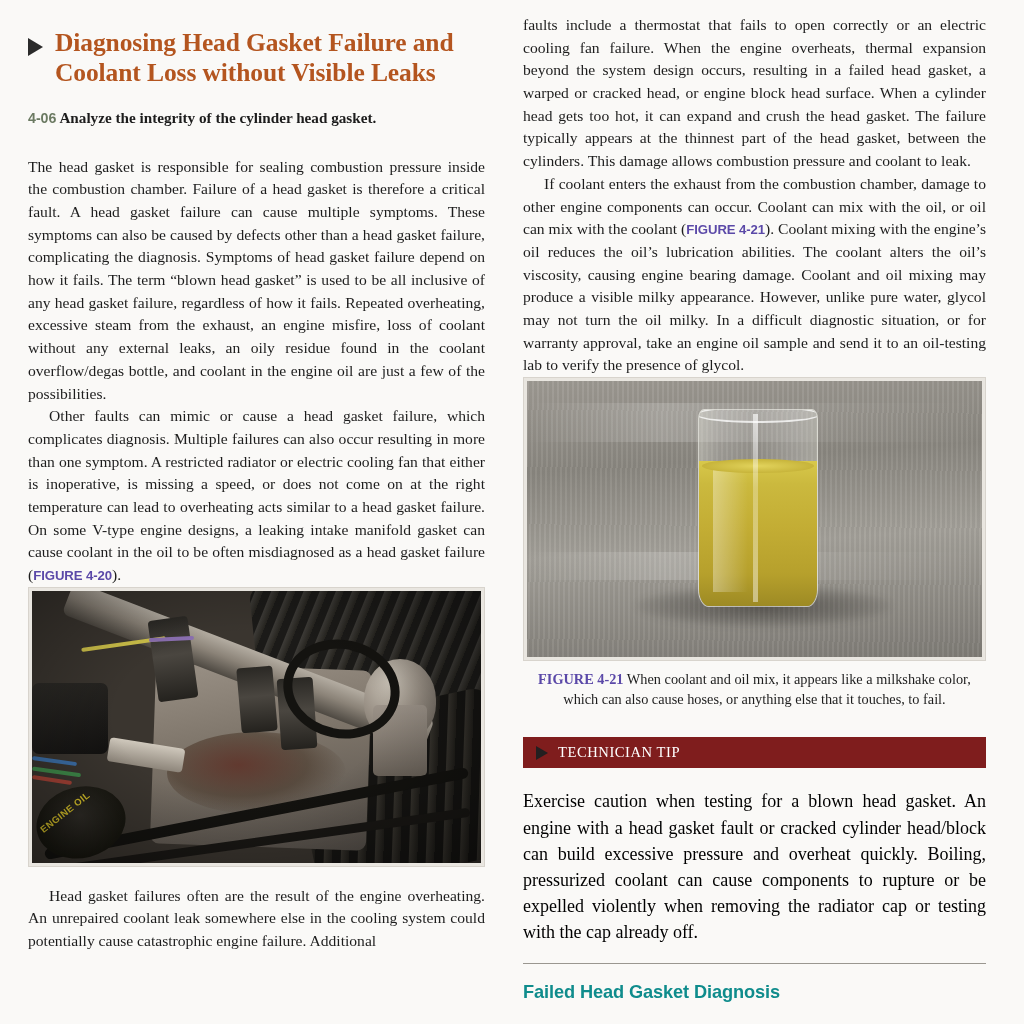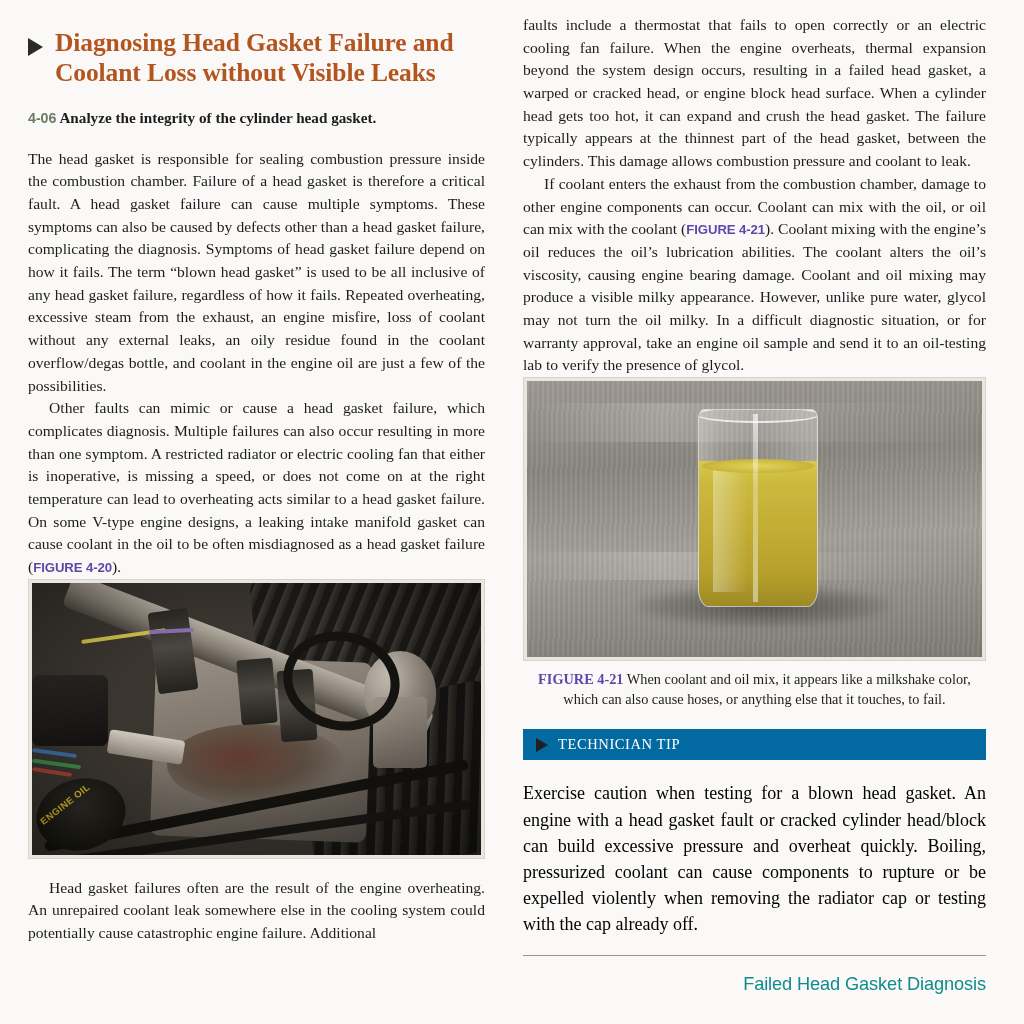--- a/index.html
+++ b/index.html
@@ -70,21 +70,21 @@
   
   p.body {
     margin: 0;
     font-size: 15.6px;
     line-height: 1.455;
     text-align: justify;
     text-justify: inter-word;
     hyphens: manual;
     color: #1d1d1d;
   }
-  p.body.first { margin-top: 19px; }
+  p.body.first { margin-top: 27px; }
   p.body.indent { text-indent: 1.35em; }
   .figref {
     color: #5b49a8;
     font-family: "Liberation Sans", sans-serif;
     font-weight: 700;
     font-size: 13.2px;
     letter-spacing: -0.1px;
   }
 
   
@@ -247,22 +247,22 @@
     background: rgba(255,255,255,0.10);
   }
   .beaker-highlight {
     position: absolute;
     left: 46%; top: 2%; width: 4%; height: 96%;
     background: linear-gradient(180deg, rgba(255,255,255,0.65) 0%, rgba(255,255,255,0.28) 40%, rgba(255,255,255,0.45) 100%);
   }
 
   
   .tip-banner {
-    margin-top: 20px;
-    background: #0369a1;
+    margin-top: 28px;
+    background: #7f1d1d;
     height: 31px;
     display: flex;
     align-items: center;
     padding-left: 13px;
     gap: 10px;
   }
   .tip-tri {
     width: 0; height: 0;
     border-left: 12px solid #231f20;
     border-top: 7.5px solid transparent;
@@ -286,24 +286,23 @@
   .rule {
     margin-top: 14px;
     height: 1px;
     background: #9a9790;
     border: 0;
   }
   .sub-head {
     margin-top: 18px;
     color: #0f8c8c;
     font-family: "Liberation Sans", sans-serif;
-    font-weight: 400;
+    font-weight: 700;
     font-size: 18.2px;
     letter-spacing: -0.1px;
-    text-align: right;
   }
 </style>
 </head>
 <body>
 
 <div class="page">
 
   <div class="col col-left">
 
     <div class="section-head">

